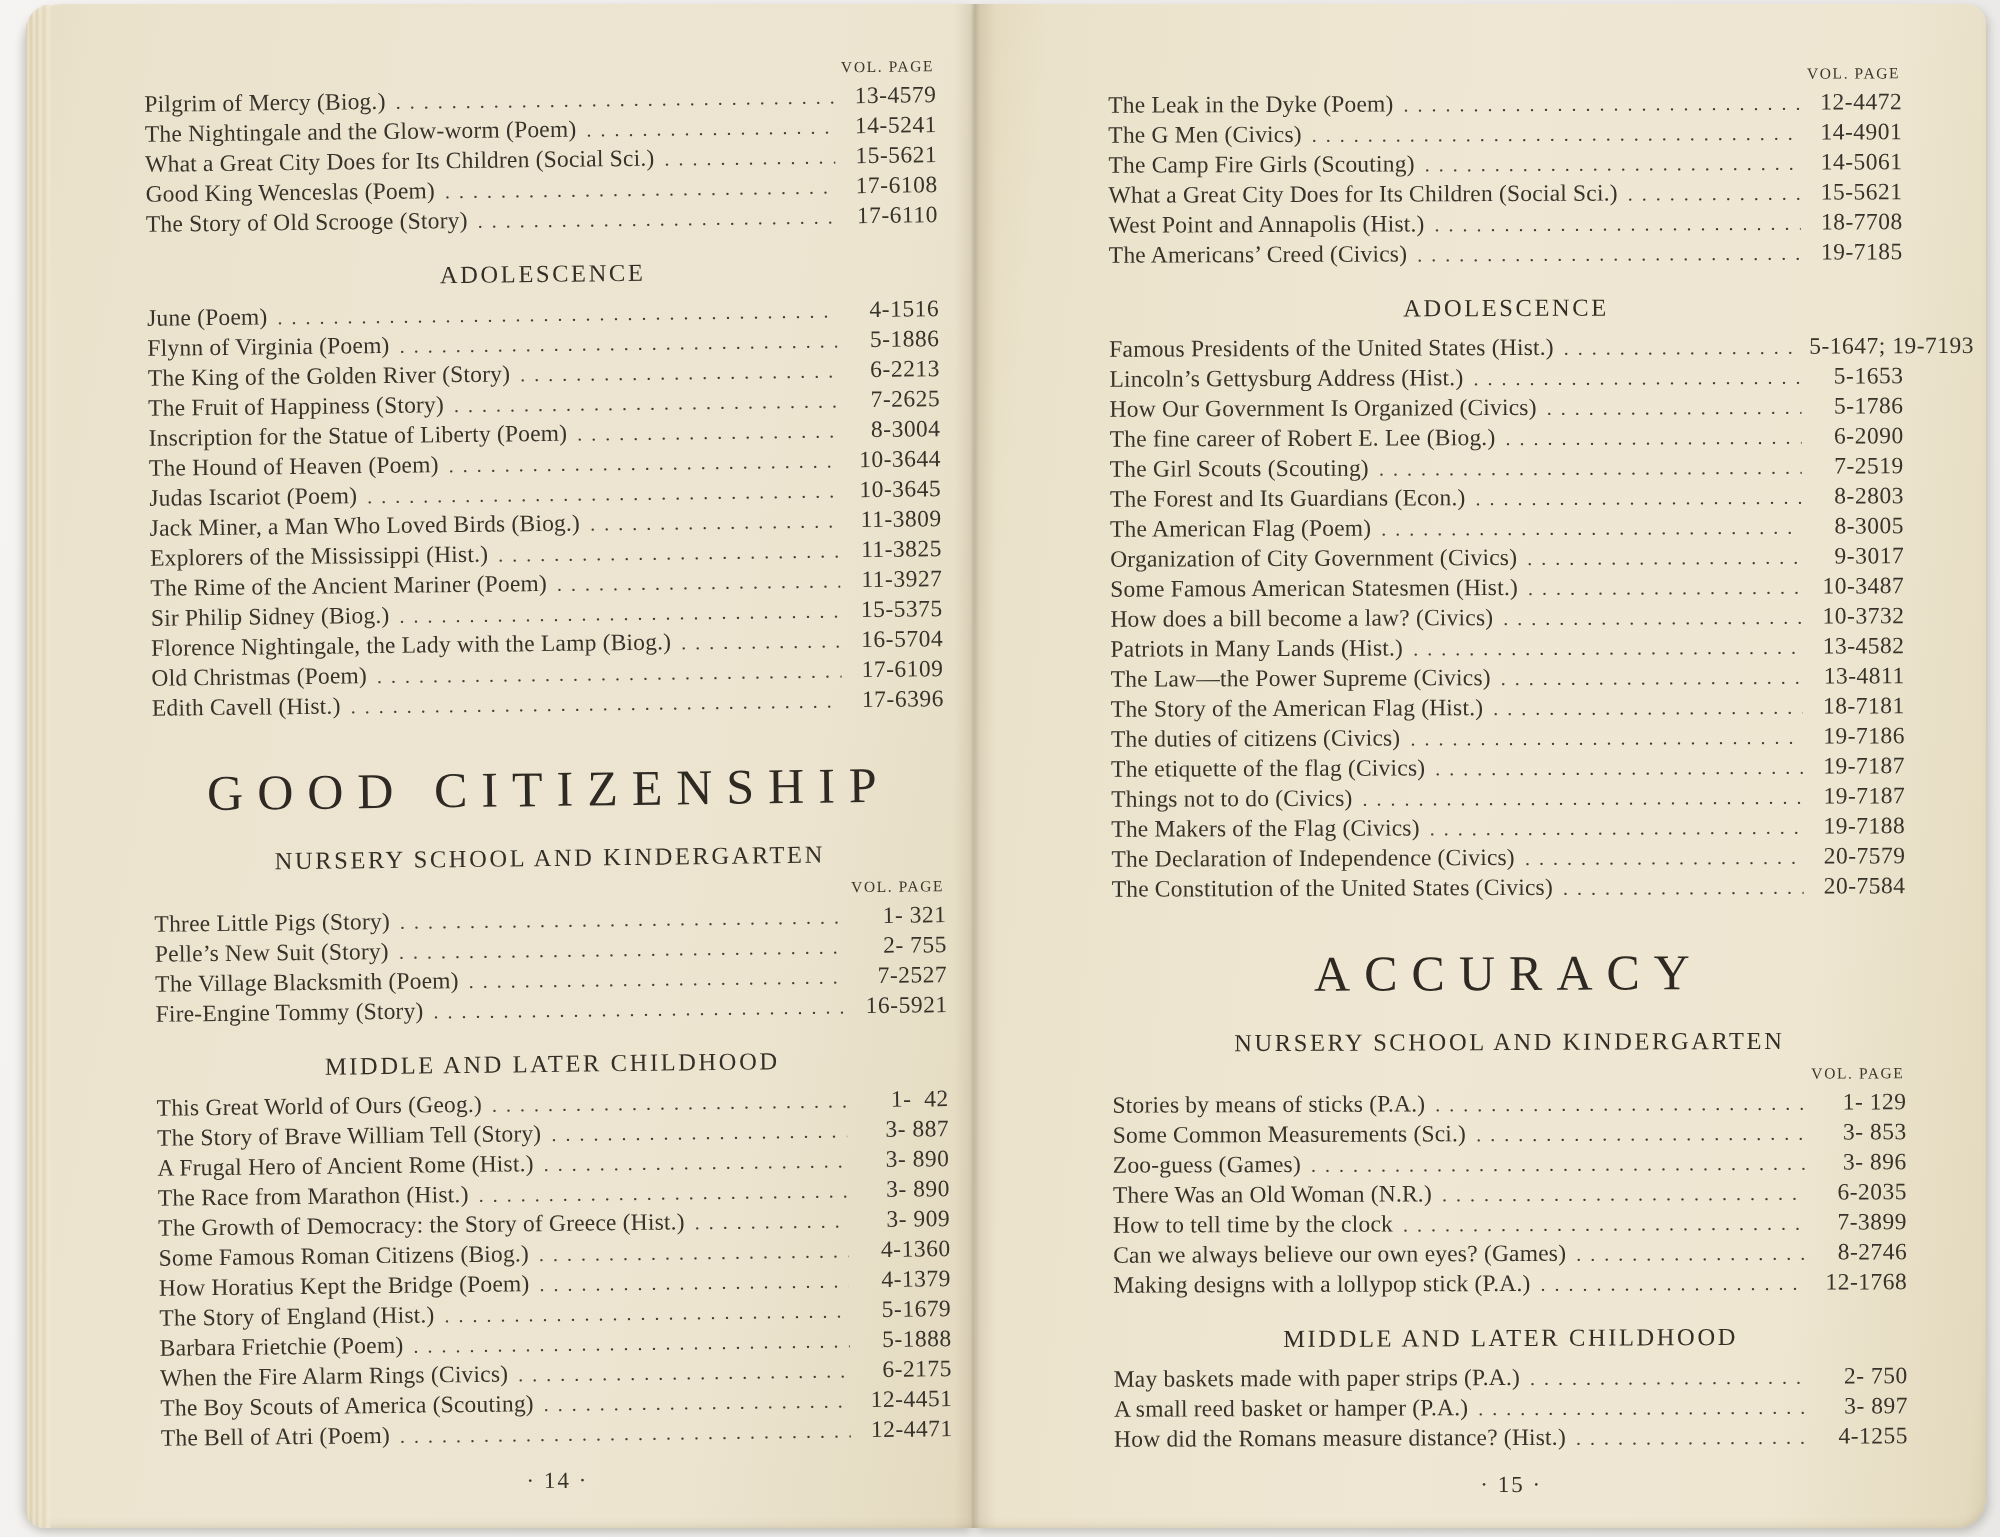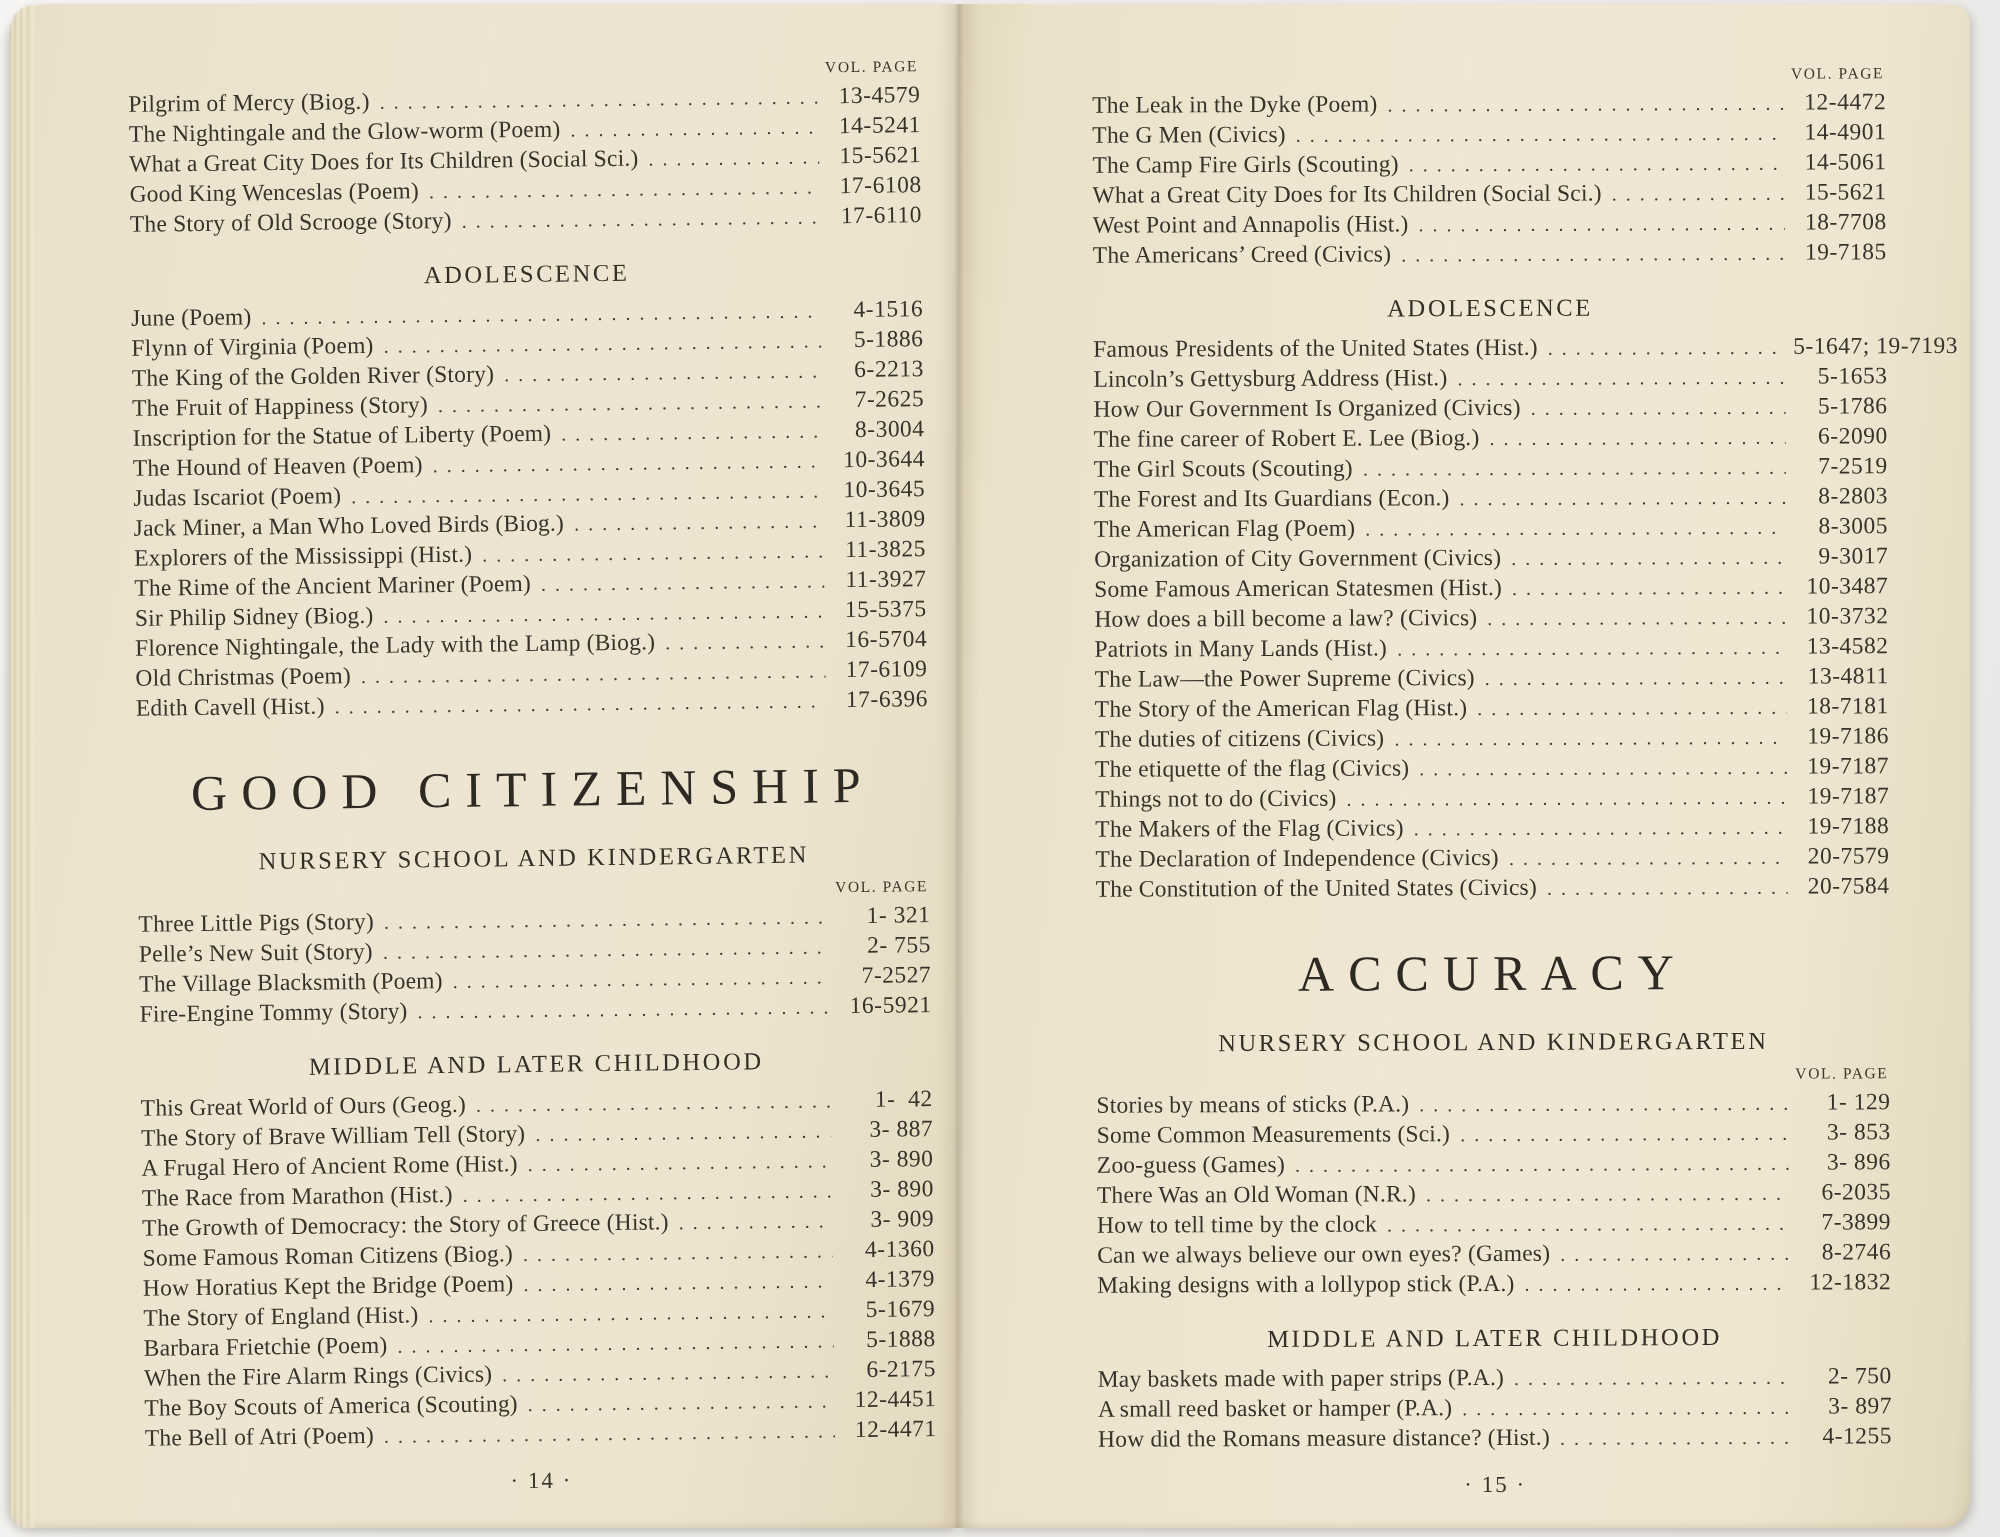--- a/index.html
+++ b/index.html
@@ -1,21 +1,21 @@
 <!DOCTYPE html>
 <html><head>
 <meta charset="utf-8">
 <style>
   html,body{margin:0;padding:0;}
   body{
     width:2000px;height:1537px;position:relative;overflow:hidden;
     background:linear-gradient(105deg,#f5f4f2 0%,#efeeec 40%,#e9e8e6 100%);
     font-family:"Liberation Serif","DejaVu Serif",serif;
   }
-  .book{position:absolute;left:10px;top:4px;width:1960px;height:1524px;}
+  .book{position:absolute;left:26px;top:4px;width:1960px;height:1524px;}
   .page{position:absolute;top:0;height:100%;}
   .page-left{
     left:0;width:948px;
     background:linear-gradient(100deg,#e7ddc5 0%,#ebe2cc 6%,#ede5d1 40%,#ece4cf 75%,#e3d9bf 100%);
     border-radius:36px 0 0 24px;
     box-shadow:-3px 4px 8px rgba(60,50,30,0.25), inset 0 -6px 10px -6px rgba(120,95,55,0.25);
   }
   .page-right{
     left:948px;width:1012px;
     background:linear-gradient(95deg,#e2d8bc 0%,#ebe2cb 7%,#efe7d3 45%,#eee6d1 80%,#e4dabf 98%,#d9cfb2 100%);
@@ -418,21 +418,21 @@
           <span class="ref">7-3899</span>
         </div>
         <div class="entry">
           <span class="t">Can we always believe our own eyes? (Games)</span>
           <span class="dots"></span>
           <span class="ref">8-2746</span>
         </div>
         <div class="entry">
           <span class="t">Making designs with a lollypop stick (P.A.)</span>
           <span class="dots"></span>
-          <span class="ref">12-1832</span>
+          <span class="ref">12-1768</span>
         </div>
       </div>
       <div class="subheading">MIDDLE AND LATER CHILDHOOD</div>
       <div class="entries">
         <div class="entry">
           <span class="t">May baskets made with paper strips (P.A.)</span>
           <span class="dots"></span>
           <span class="ref">2- 750</span>
         </div>
         <div class="entry">

